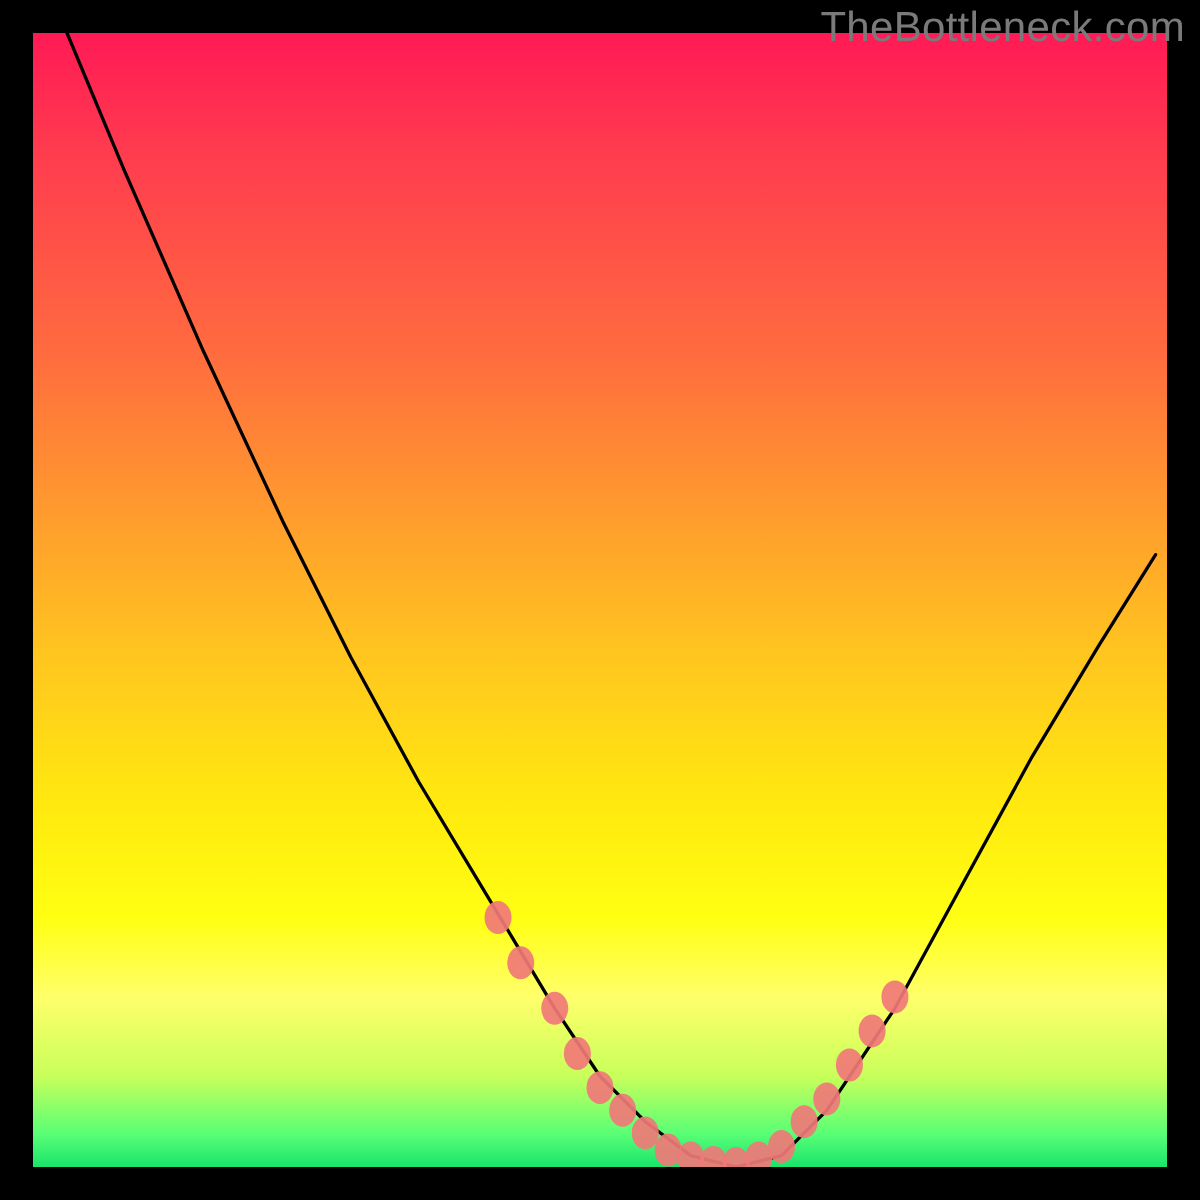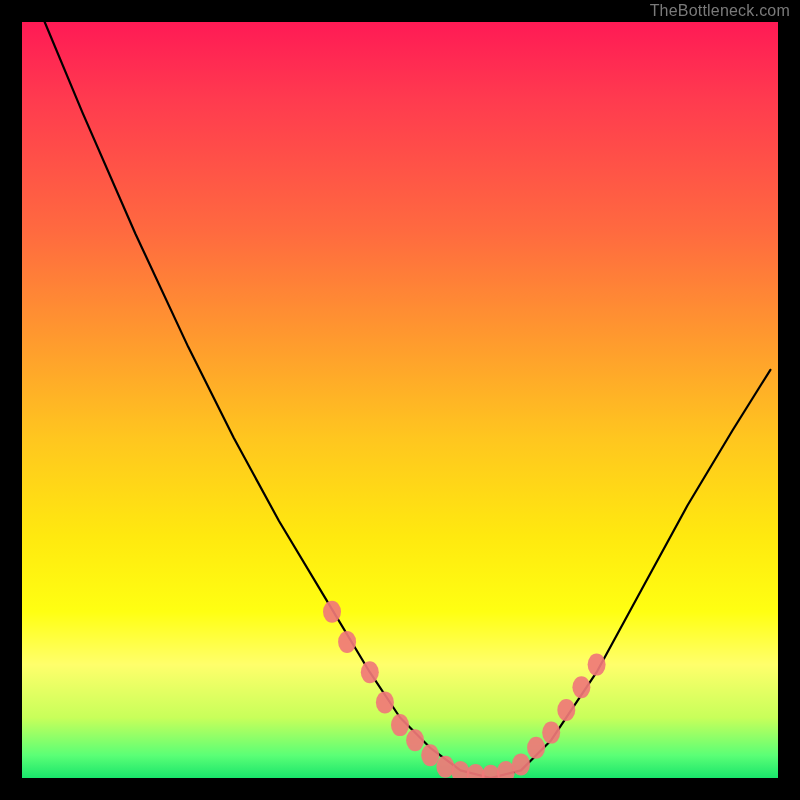--- a/index.html
+++ b/index.html
@@ -44,21 +44,21 @@
     left: 0;
     top: 0;
     width: 756px;
     height: 756px;
   }
   .watermark {
     position: absolute;
     top: 2px;
     right: 10px;
     color: #7a7a7a;
-    font-size: 16px;
+    font-size: 28px;
     font-weight: 500;
     letter-spacing: 0.2px;
     user-select: none;
   }
 </style>
 </head>
 <body>
 
 <div class="stage">
 

